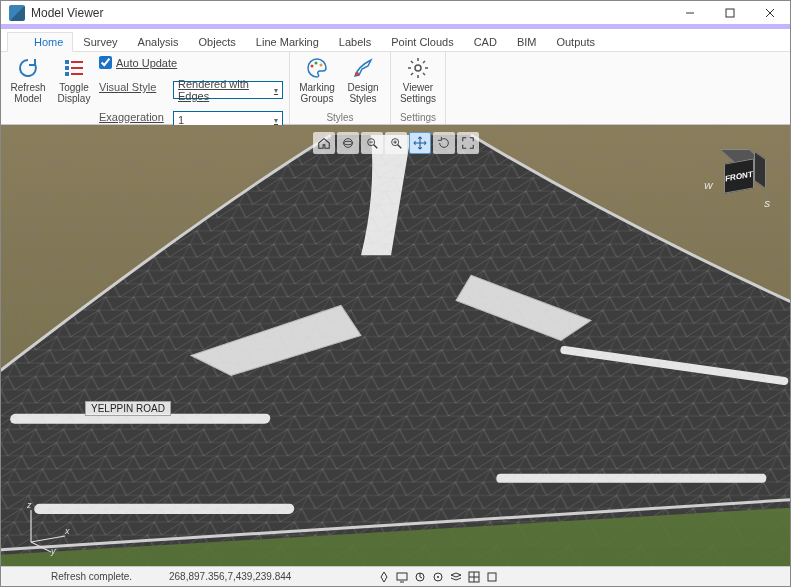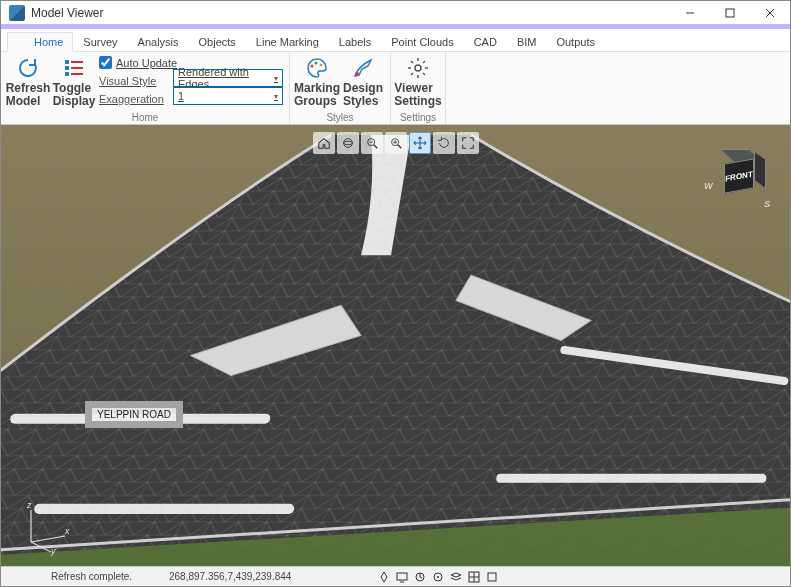--- a/index.html
+++ b/index.html
@@ -19,25 +19,25 @@
   .tab { padding: 3px 9px; color: #444; cursor: pointer; border: 1px solid transparent; border-bottom: none; }
   .tab.active { color: #1a73c7; border: 1px solid #e0e0e0; border-bottom: 1px solid #fafafa; background: #fafafa; position: relative; top: 1px; padding-left: 26px; }
 
   
   .ribbon { height: 74px; background: #fafafa; border-top: 1px solid #e0e0e0; border-bottom: 1px solid #c8c8c8; display: flex; font-size: 11px; color: #444; }
   .rgroup { border-right: 1px solid #e0e0e0; padding: 2px 6px 1px 6px; display: flex; flex-direction: column; }
   .rgroup .body { flex: 1; display: flex; align-items: flex-start; gap: 4px; }
   .rgroup .label { text-align: center; font-size: 10px; color: #777; padding-top: 1px; }
   .bigbtn { width: 42px; display: flex; flex-direction: column; align-items: center; justify-content: flex-start; padding: 2px 2px; cursor: pointer; border-radius: 2px; gap: 2px; }
   .bigbtn .icon { width: 24px; height: 24px; display: flex; align-items: center; justify-content: center; }
-  .bigbtn .txt { font-size: 12px; text-align: left; line-height: 1.1; font-weight: bold; }
+  .bigbtn .txt { font-size: 10px; text-align: center; line-height: 1.1; }
   .midcol { display: flex; flex-direction: column; gap: 0; padding-top: 2px; text-decoration: underline; }
   .chk { display: flex; align-items: center; gap: 4px; font-size: 11px; cursor: pointer; }
   .chk input { accent-color: #1a73c7; }
-  .frow { display: flex; align-items: flex-end; gap: 4px; font-size: 11px; }
+  .frow { display: flex; align-items: flex-start; gap: 4px; font-size: 11px; margin-top: 12px; }
   .frow .lbl { width: 70px; color: #555; }
   .frow .field { width: 110px; height: 18px; border: 1px solid #0369a1; background: #fff; padding: 0 4px; font-size: 11px; display: flex; align-items: center; justify-content: space-between; cursor: pointer; }
   .frow .field .caret { font-size: 8px; color: #666; }
 
   
   .viewport { flex: 1; position: relative; overflow: hidden; background: #6a6a4f; }
 
   
   .vtoolbar { position: absolute; top: 6px; left: 50%; transform: translateX(-50%); display: flex; gap: 2px; background: rgba(255,255,255,0.0); padding: 1px; border-radius: 3px; z-index: 20; }
   .vtool { width: 22px; height: 22px; display: flex; align-items: center; justify-content: center; border: 1px solid transparent; border-radius: 2px; cursor: pointer; background: rgba(250,250,250,0.7); }
@@ -53,21 +53,21 @@
   .dir.w { left: -6px; top: 32px; }
   .dir.s { right: -2px; bottom: -2px; }
 
   
   .axis { position: absolute; left: 18px; bottom: 12px; width: 52px; height: 52px; z-index: 20; }
   .axis svg { width: 52px; height: 52px; overflow: visible; }
   .axis text { font-size: 9px; fill: #e0e0e0; font-style: italic; }
   .axis line { stroke: #e0e0e0; stroke-width: 1.2; }
 
   
-  .roadlabel { position: absolute; left: 84px; top: 276px; background: rgba(240,240,240,0.92); border: 7px solid #a3a3a3; padding: 1px 5px; font-size: 10px; color: #222; z-index: 15; }
+  .roadlabel { position: absolute; left: 84px; top: 276px; background: rgba(240,240,240,0.92); border: 1px solid #a3a3a3; padding: 1px 5px; font-size: 10px; color: #222; z-index: 15; }
 
   
   .status { height: 20px; background: #f2f2f2; border-top: 1px solid #c8c8c8; display: flex; align-items: center; font-size: 10px; color: #444; padding: 0 20px; gap: 8px; }
   .status .msg { width: 140px; padding-left: 30px; }
   .status .coords { width: 170px; font-size: 10px; }
   .status .spacer { flex: 1; }
   .status .icons { display: flex; gap: 4px; }
   .sicon { width: 14px; height: 14px; display: flex; align-items: center; justify-content: center; cursor: pointer; }
   .sicon svg { width: 12px; height: 12px; }
 

